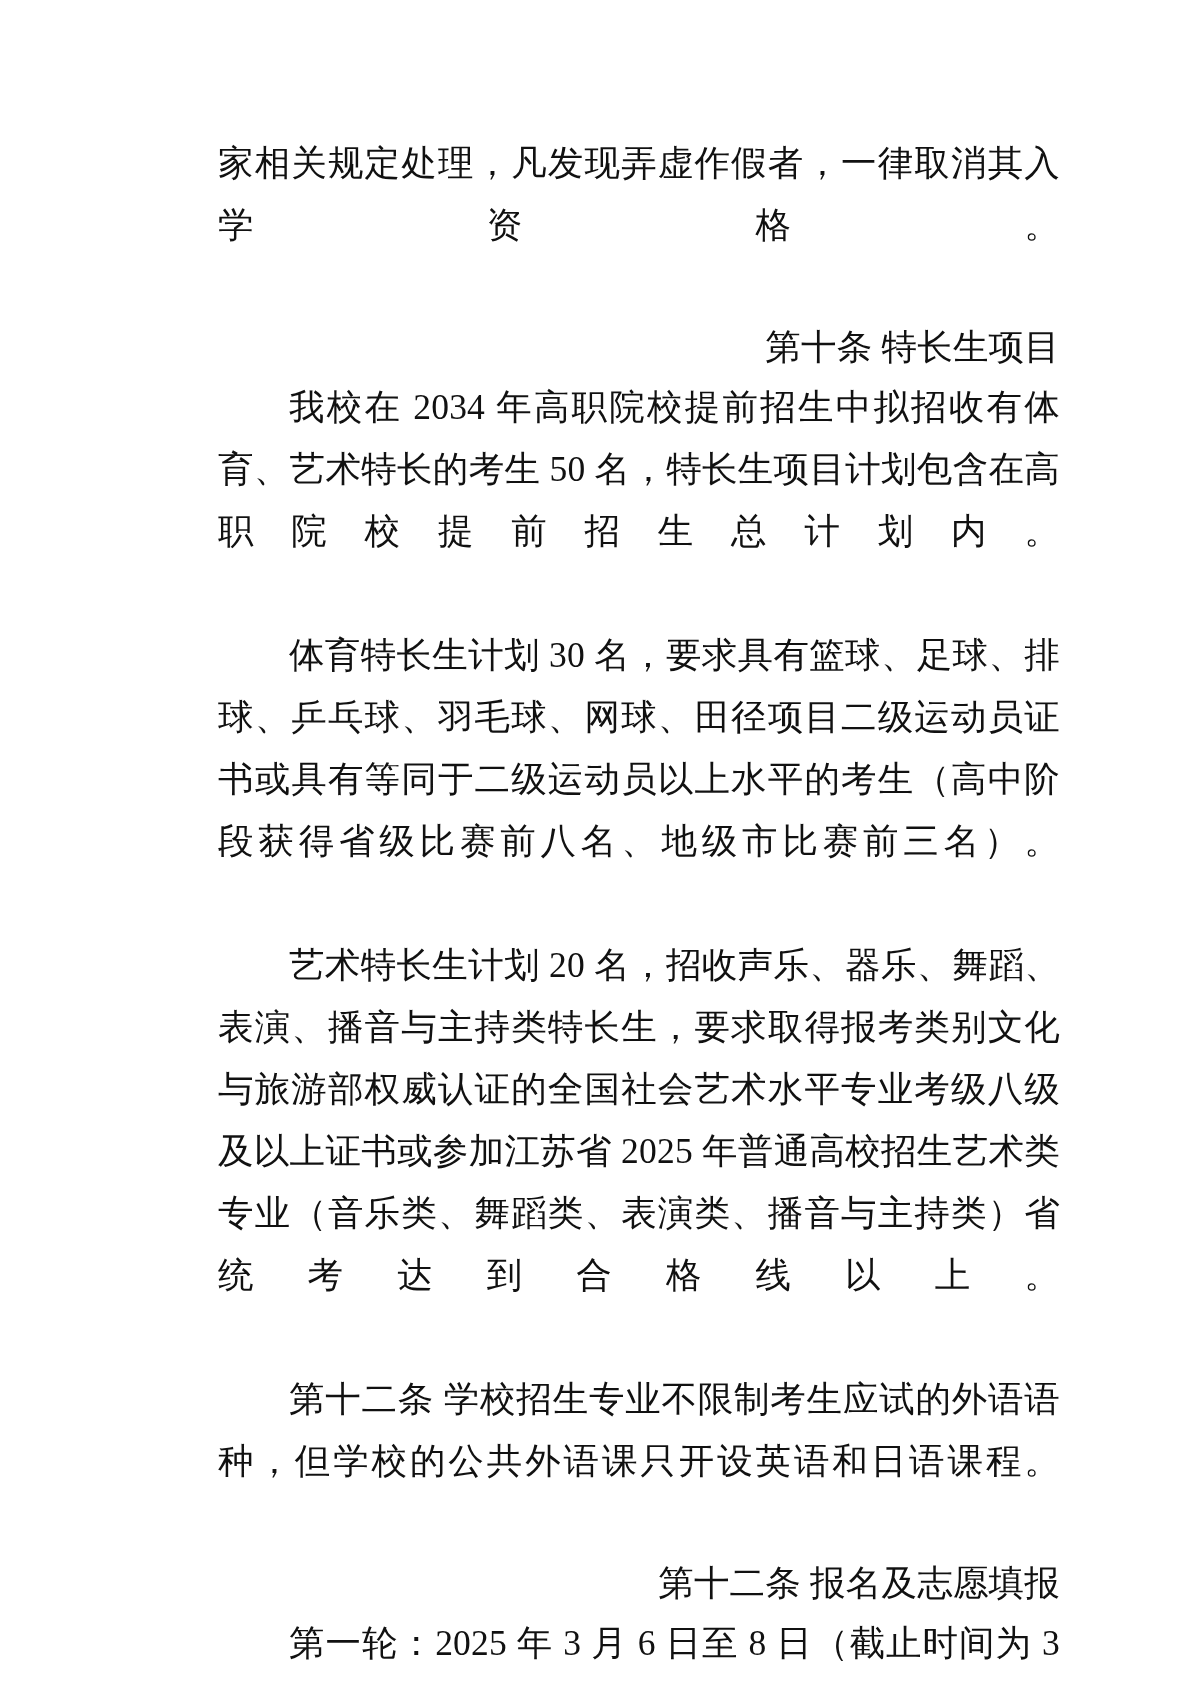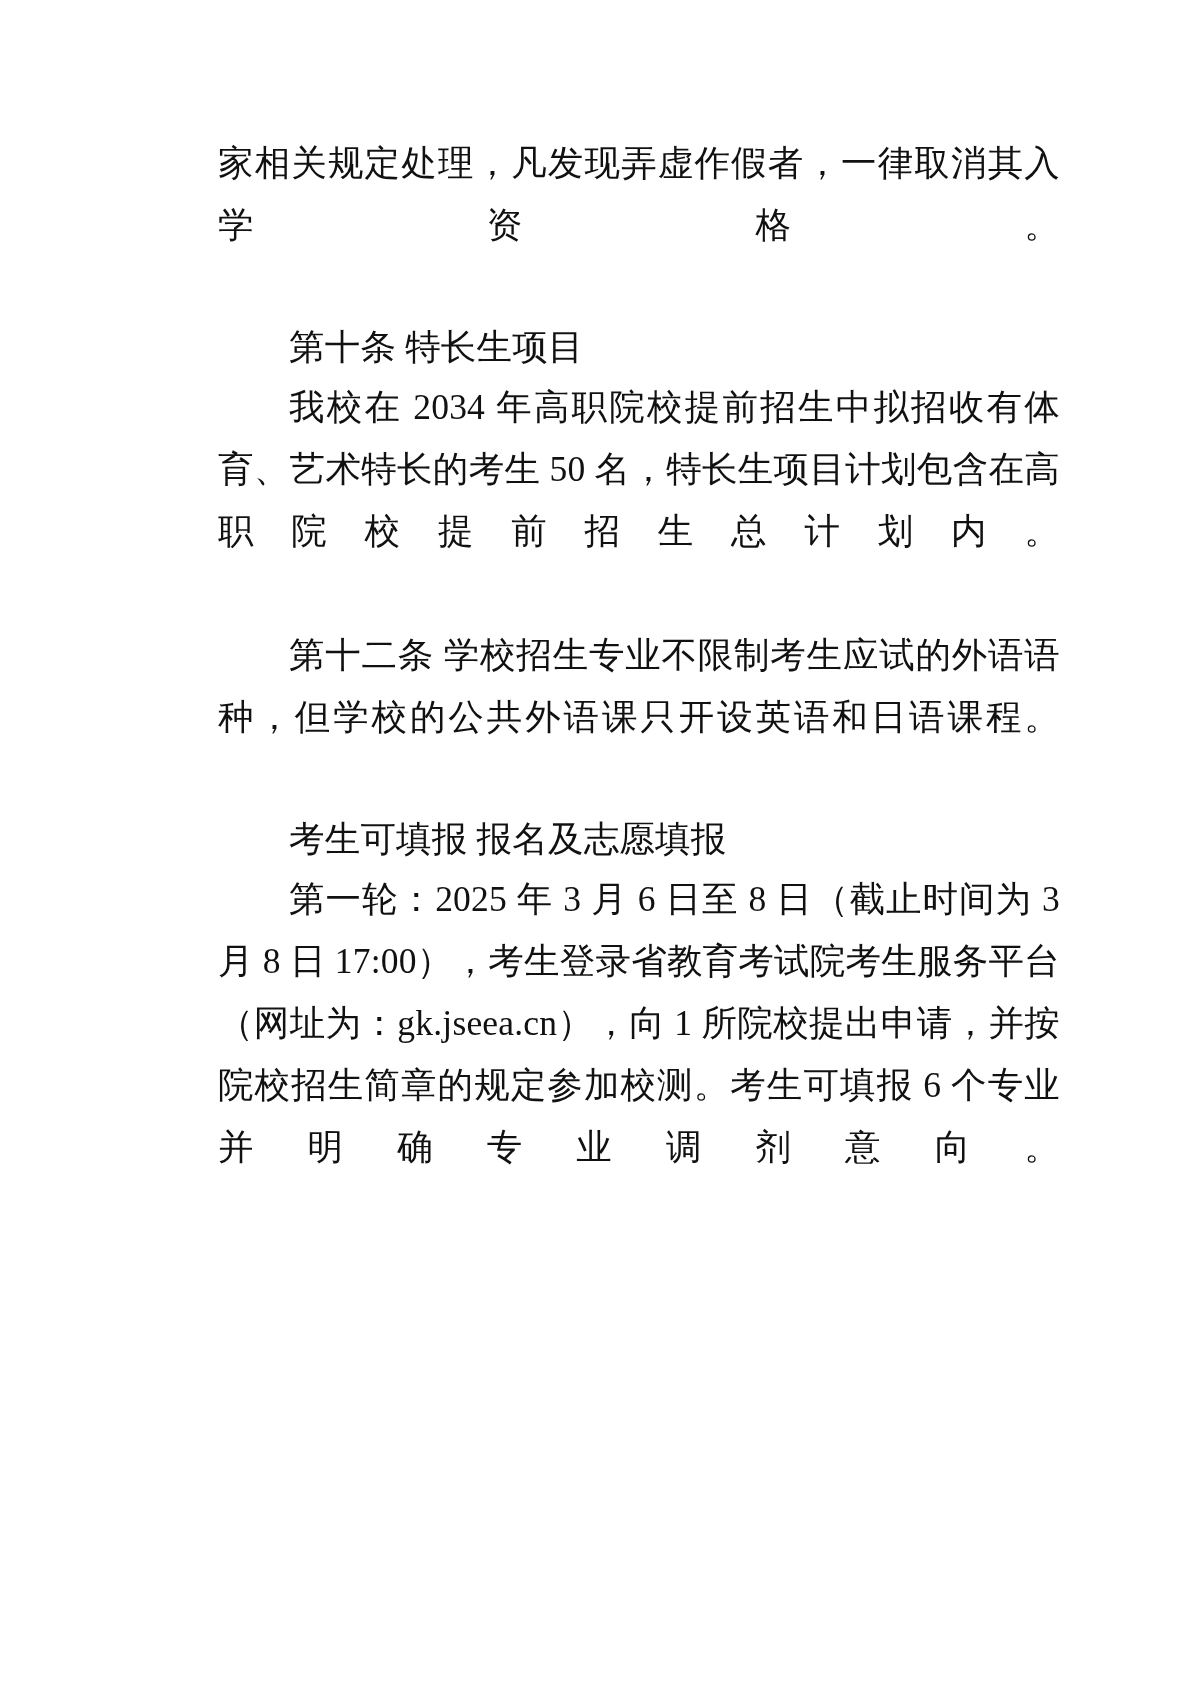--- a/index.html
+++ b/index.html
@@ -41,41 +41,43 @@
   .para.indent {
     text-indent: 71px;
   }
   
   .para::after {
     content: "";
     display: inline-block;
     width: 100%;
   }
   .para.nojustify {
-    text-align: left;
+    text-align: right;
   }
   .para.nojustify::after { display: none; }
 
   
   .tight { line-height: 58px; }
 </style>
 </head>
 <body>
 
 <div id="page">
   <div id="doc-body">
 
     <p class="para">家相关规定处理，凡发现弄虚作假者，一律取消其入学资格。</p>
 
     <p class="para indent tight nojustify">第十条 特长生项目</p>
 
     <p class="para indent">我校在 2034 年高职院校提前招生中拟招收有体育、艺术特长的考生 50 名，特长生项目计划包含在高职院校提前招生总计划内。</p>
 
+    <p class="para indent">体育特长生计划 30 名，要求具有篮球、足球、排球、乒乓球、羽毛球、网球、田径项目二级运动员证书或具有等同于二级运动员以上水平的考生（高中阶段获得省级比赛前八名、地级市比赛前三名）。</p>
 
+    <p class="para indent">艺术特长生计划 20 名，招收声乐、器乐、舞蹈、表演、播音与主持类特长生，要求取得报考类别文化与旅游部权威认证的全国社会艺术水平专业考级八级及以上证书或参加江苏省 2025 年普通高校招生艺术类专业（音乐类、舞蹈类、表演类、播音与主持类）省统考达到合格线以上。</p>
 
     <p class="para indent">第十二条 学校招生专业不限制考生应试的外语语种，但学校的公共外语课只开设英语和日语课程。</p>
 
-    <p class="para indent tight nojustify">考生可填报 报名及志愿填报</p>
+    <p class="para indent tight nojustify">第十二条 报名及志愿填报</p>
 
     <p class="para indent">第一轮：2025 年 3 月 6 日至 8 日（截止时间为 3 月 8 日 17:00），考生登录省教育考试院考生服务平台（网址为：gk.jseea.cn），向 1 所院校提出申请，并按院校招生简章的规定参加校测。考生可填报 6 个专业并明确专业调剂意向。</p>
 
   </div>
 </div>
 
 </body></html>

